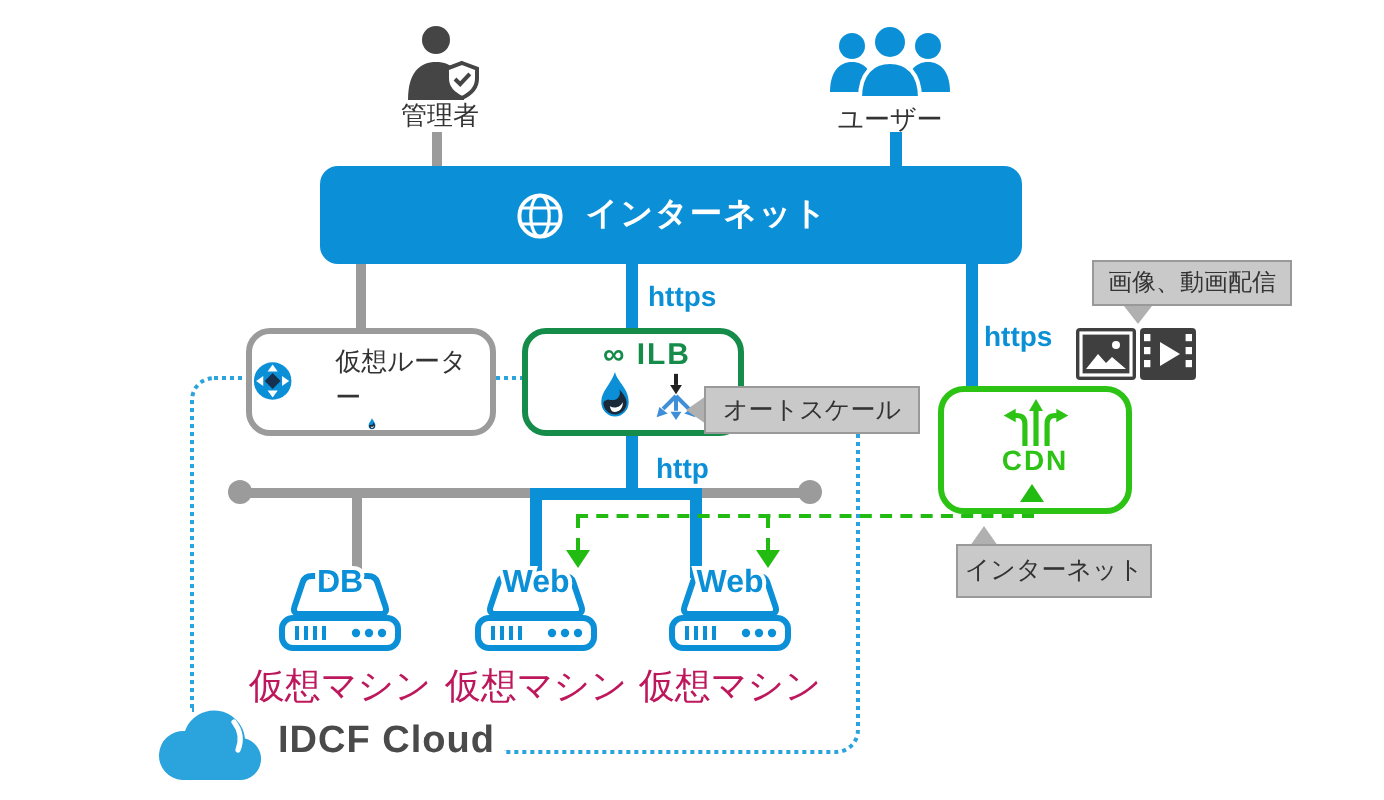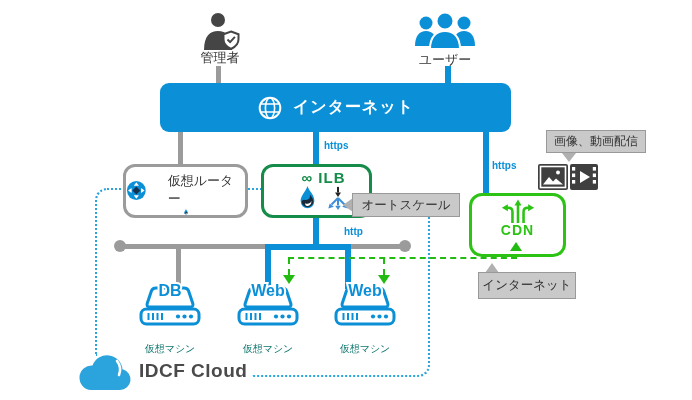--- a/index.html
+++ b/index.html
@@ -1,21 +1,21 @@
 <!DOCTYPE html>
 <html><head>
 <meta charset="utf-8">
 <style>
   * { margin:0; padding:0; box-sizing:border-box; }
   html,body { background:#fff; }
   body { font-family:"Liberation Sans","DejaVu Sans",sans-serif; }
   .canvas { position:relative; width:692px; height:400px; background:#fff; overflow:hidden; }
   .abs { position:absolute; }
   .lbl { color:#333; font-size:13px; text-align:center; }
-  .proto { color:#0b90d8; font-weight:bold; font-size:10px; }
+  .proto { color:#0b90d8; font-weight:bold; font-size:14px; }
   
   .vline-gray { background:#9b9b9b; width:5px; }
   .vline-blue { background:#0b90d8; width:6px; }
   .hline-gray { background:#9b9b9b; height:5px; }
   .hline-blue { background:#0b90d8; height:6px; }
   .dot-gray { width:12px; height:12px; border-radius:50%; background:#9b9b9b; }
   
   .inet { left:160px; top:83px; width:351px; height:49px; background:#0b90d8; border-radius:9px;
           display:flex; align-items:center; justify-content:center; gap:10px; }
   .inet-label { color:#fff; font-weight:bold; font-size:16px; letter-spacing:1px; }
@@ -35,21 +35,21 @@
   .tri { width:0; height:0; z-index:6; }
   
   .dash-h { border-top:2px dashed #22bb11; }
   .dash-v { border-left:2px dashed #22bb11; }
   .arr-down { border-left:6px solid transparent; border-right:6px solid transparent; border-top:9px solid #22bb11; }
   .arr-up { border-left:6px solid transparent; border-right:6px solid transparent; border-bottom:9px solid #22bb11; }
   
   .bound { border-color:#2ba3dc; z-index:1; }
   
   .server { width:84px; display:flex; flex-direction:column; align-items:center; z-index:3; }
-  .vm-label { font-size:10px; color:#0f766e; margin-top:14px; white-space:nowrap; }
+  .vm-label { font-size:18px; color:#be185d; margin-top:3px; white-space:nowrap; }
   .brand-text { font-size:19px; font-weight:bold; color:#4a4a4a; letter-spacing:0.5px; }
 </style>
 </head>
 <body>
 
 <div class="canvas">
 
   <div class="abs bound" style="left:95px; top:188px; width:30px; height:168px; border-left:2px dotted #2ba3dc; border-top:2px dotted #2ba3dc; border-top-left-radius:12px;"></div>
   <div class="abs bound" style="left:248px; top:188px; width:14px; height:0; border-top:2px dotted #2ba3dc;"></div>
   <div class="abs bound" style="left:252px; top:214px; width:178px; height:163px; border-right:2px dotted #2ba3dc; border-bottom:2px dotted #2ba3dc; border-bottom-right-radius:12px;"></div>
@@ -140,21 +140,21 @@
           <path d="M23.5,24.5 L22,19 L17.5,22.5 Z"></path>
         </g>
       </svg>
     </div>
   </div>
 
   <div class="abs tri" style="left:343px; top:198px; border-top:7px solid transparent; border-bottom:7px solid transparent; border-right:10px solid #b0b0b0;"></div>
   <div class="abs tip" style="left:352px; top:193px; width:108px; height:24px;">オートスケール</div>
 
   <div class="abs vline-blue" style="left:313px; top:218px; height:31px;"></div>
-  <div class="abs proto" style="left:323px; top:226px;padding-left:21px;">http</div>
+  <div class="abs proto" style="left:307px; top:226px;padding-left:21px;">http</div>
 
   <div class="abs hline-gray" style="left:120px; top:244px; width:286px;"></div>
   <div class="abs dot-gray" style="left:114px; top:240px;"></div>
   <div class="abs dot-gray" style="left:399px; top:240px;"></div>
 
   <div class="abs hline-blue" style="left:265px; top:244px; width:86px;"></div>
   <div class="abs vline-blue" style="left:265px; top:244px; height:45px;"></div>
   <div class="abs vline-blue" style="left:345px; top:244px; height:45px;"></div>
   <div class="abs vline-gray" style="left:176px; top:244px; height:44px;"></div>
 

